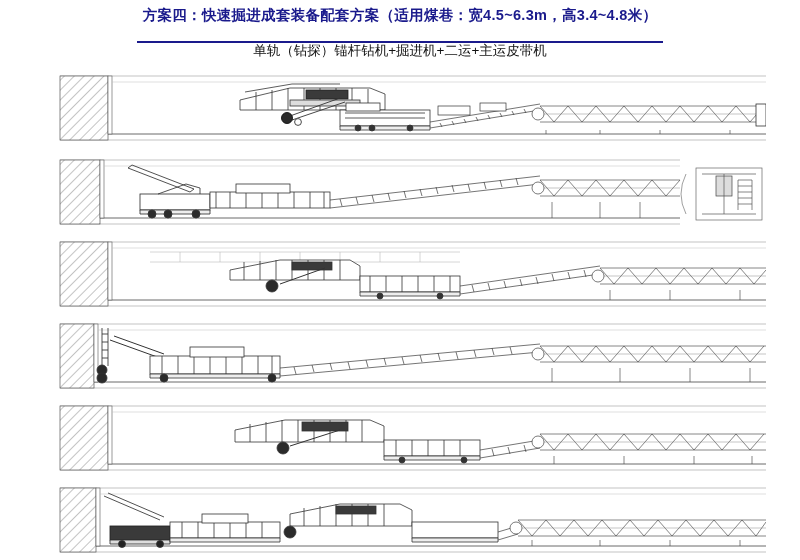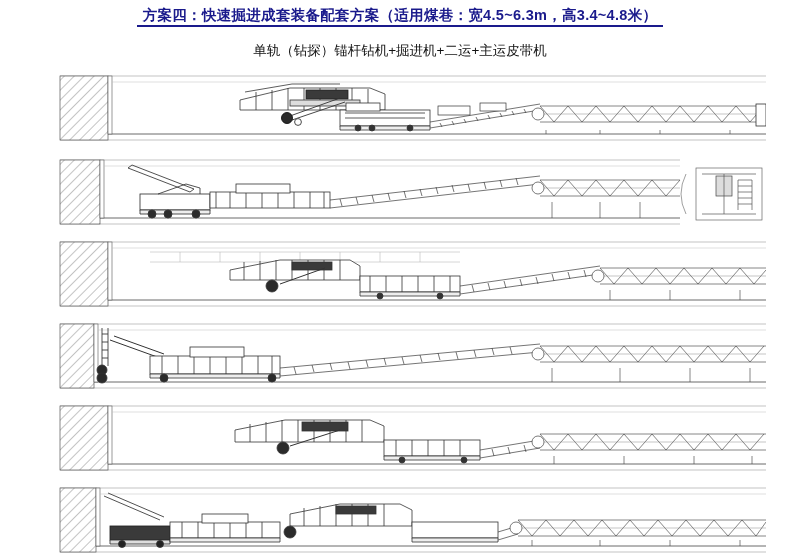--- a/index.html
+++ b/index.html
@@ -26,21 +26,21 @@
     top: 4px;
     width: 800px;
     text-align: center;
   }
   .title-main {
     display: inline-block;
     font-size: 14.5px;
     font-weight: bold;
     color: #1a1a8c;
     letter-spacing: 0.3px;
-    padding: 2px 6px 0 6px;
+    padding: 2px 6px 16px 6px;
     border-bottom: 2px solid #1a1a8c;
     white-space: nowrap;
   }
   .subtitle {
     position: absolute;
     left: 0;
     top: 42px;
     width: 800px;
     text-align: center;
     font-size: 13.5px;

